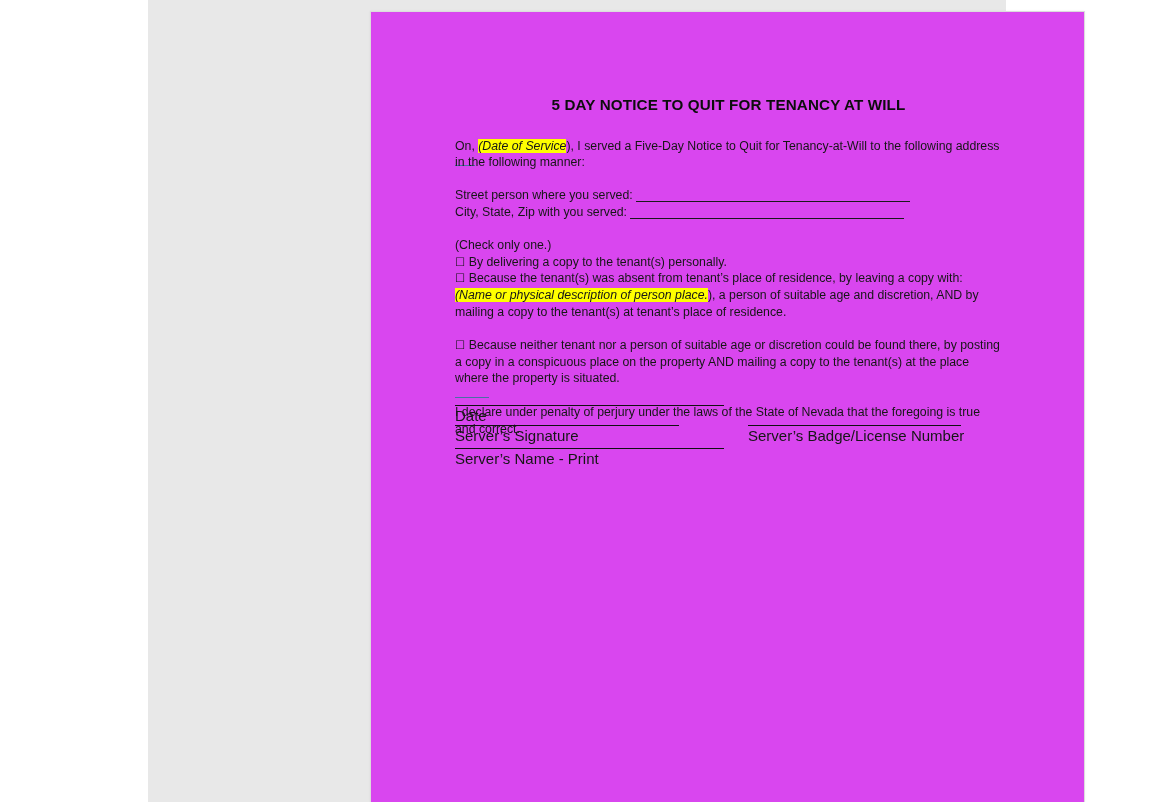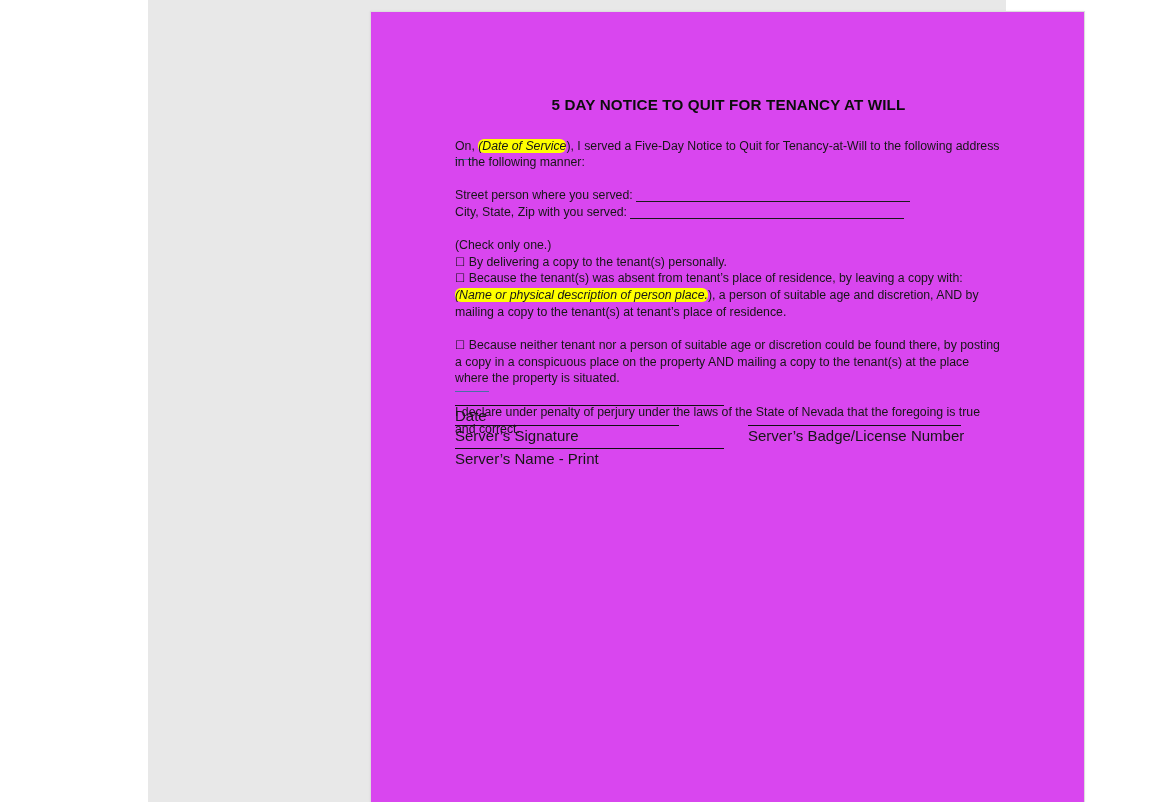--- a/index.html
+++ b/index.html
@@ -62,27 +62,26 @@
     margin: 0;
   }
 
   .gap-sm  { height: 16.6px; }
   .gap-md  { height: 17px; }
 
   
   .hl {
     background: #ffff00;
     font-style: italic;
-    border-radius: 6px;
   }
 
   
   .grammar {
     border-bottom: 1px solid #4a6fa5;
-    padding-bottom: 6px;
+    padding-bottom: 12px;
   }
 
   
   .cb {
     font-family: "DejaVu Sans", sans-serif;
     font-size: 11.5px;
     letter-spacing: 0;
   }
 
   

